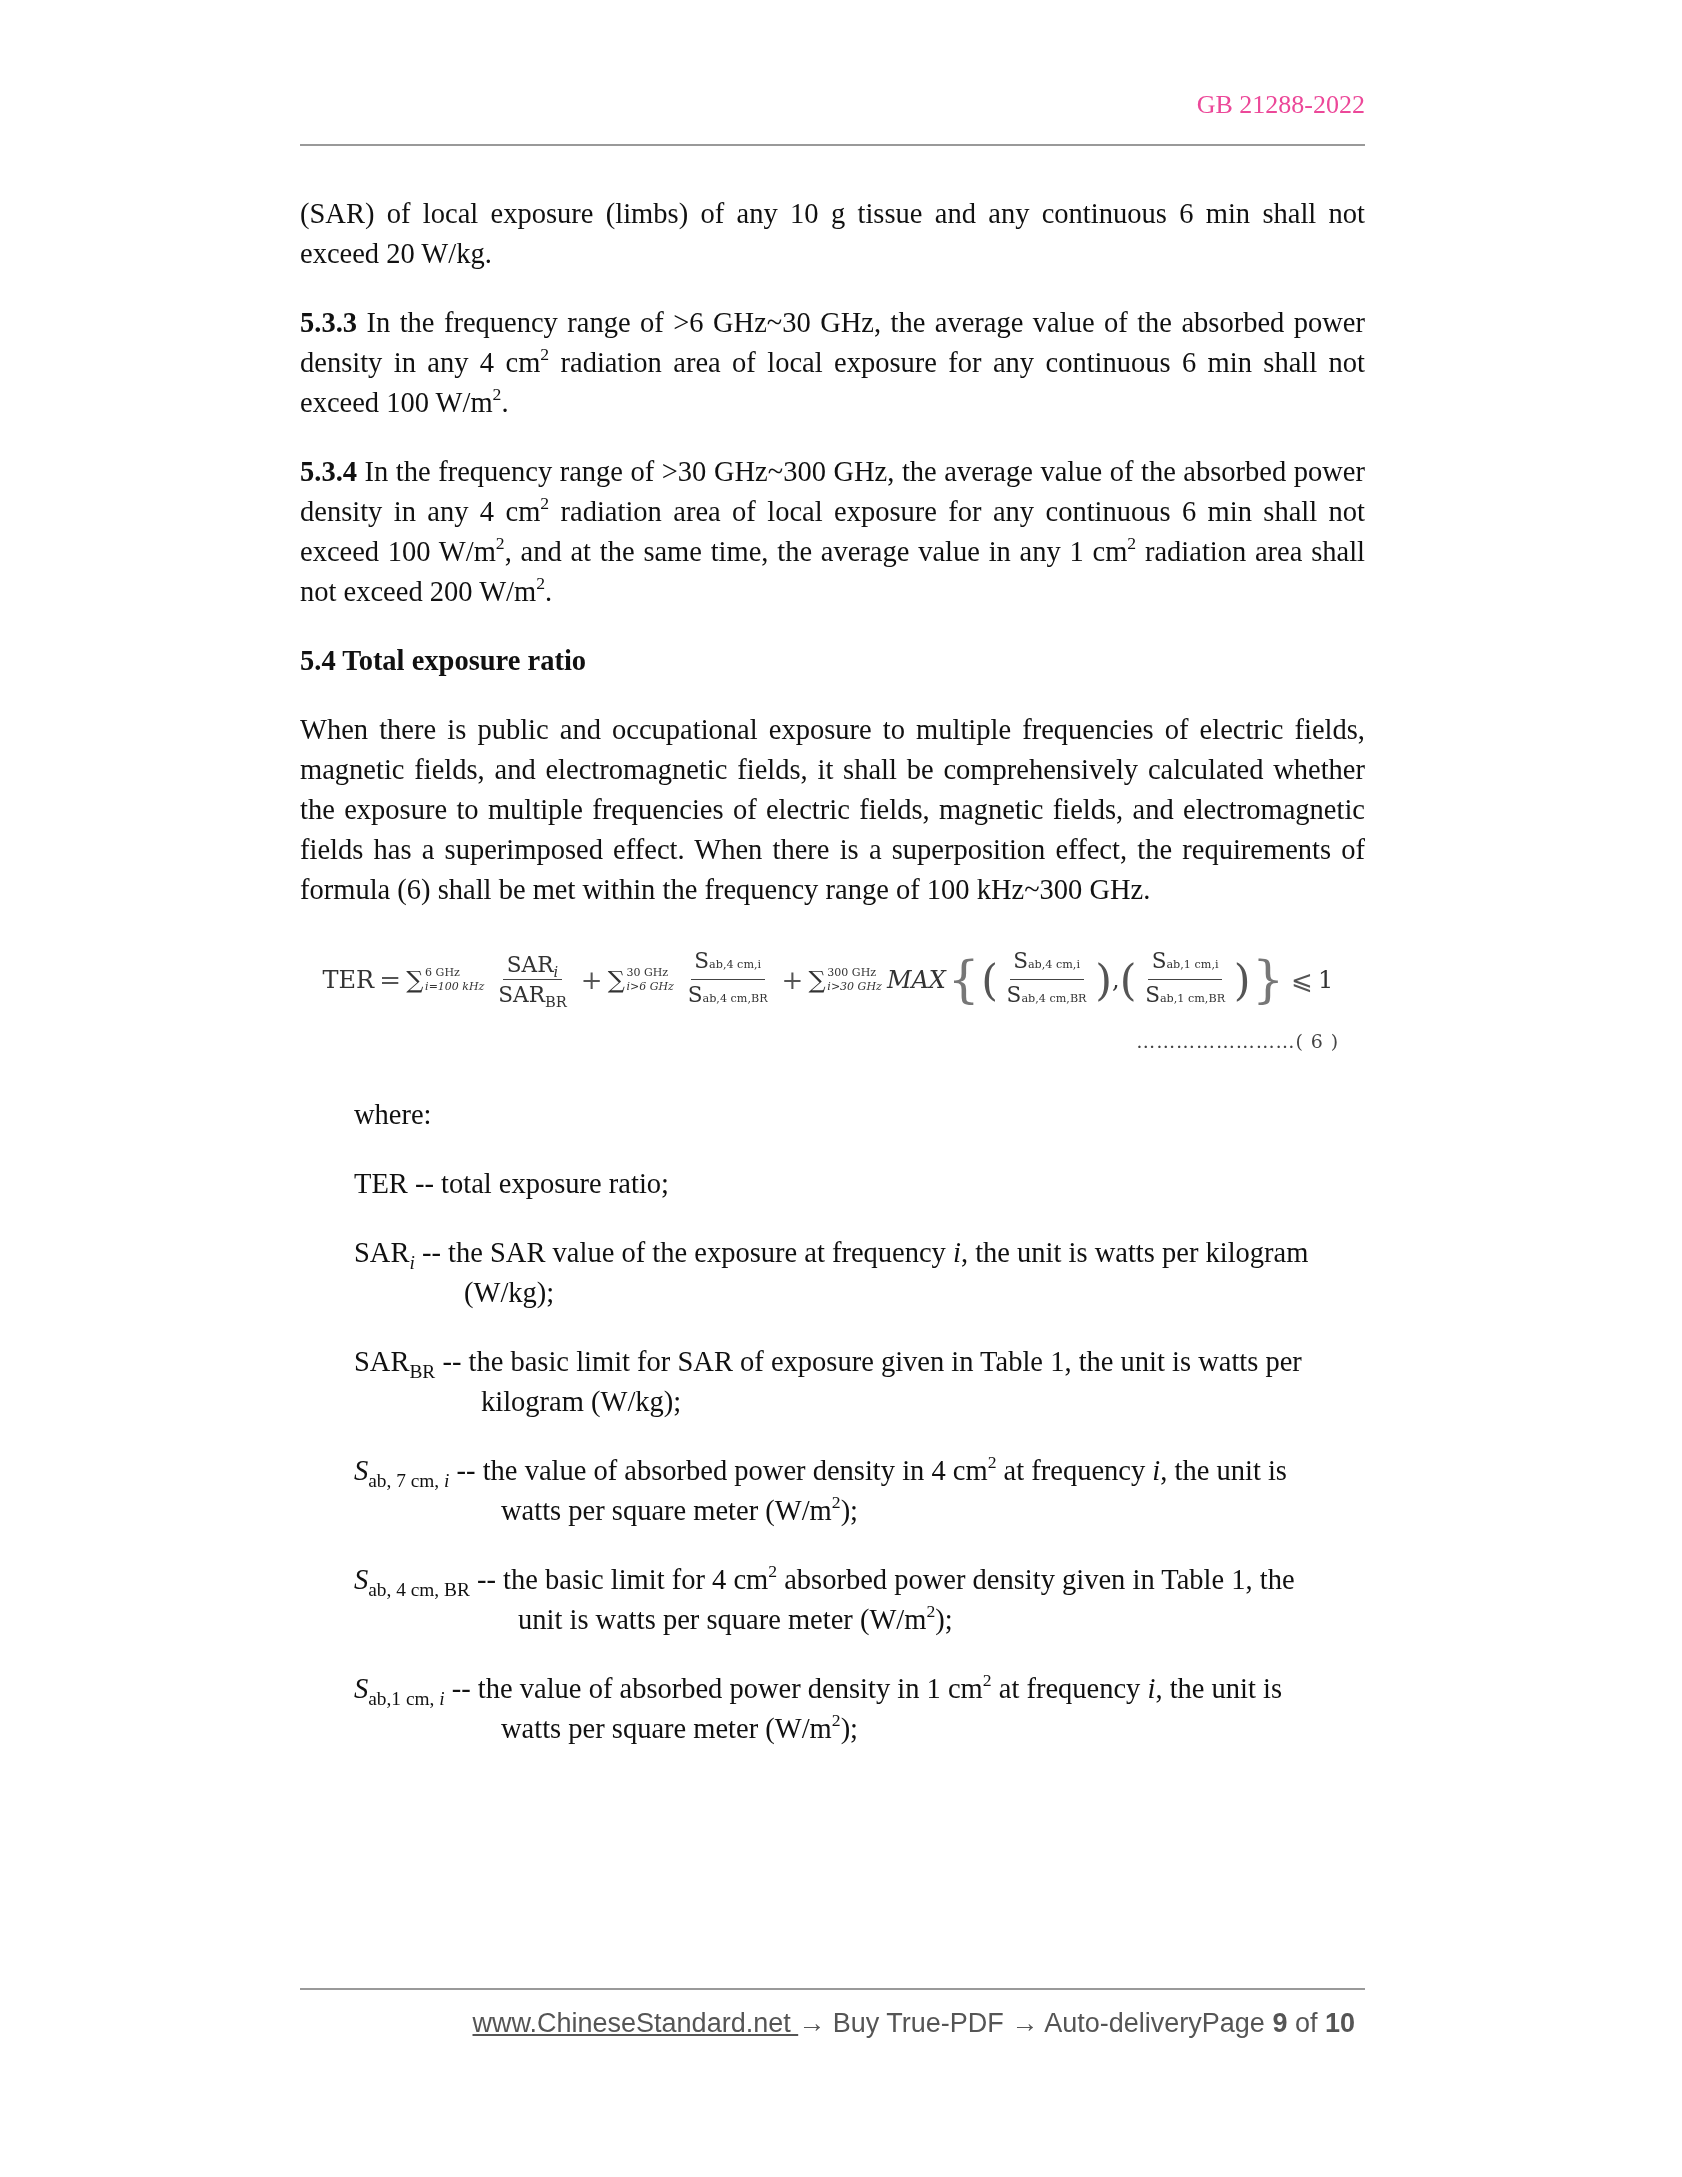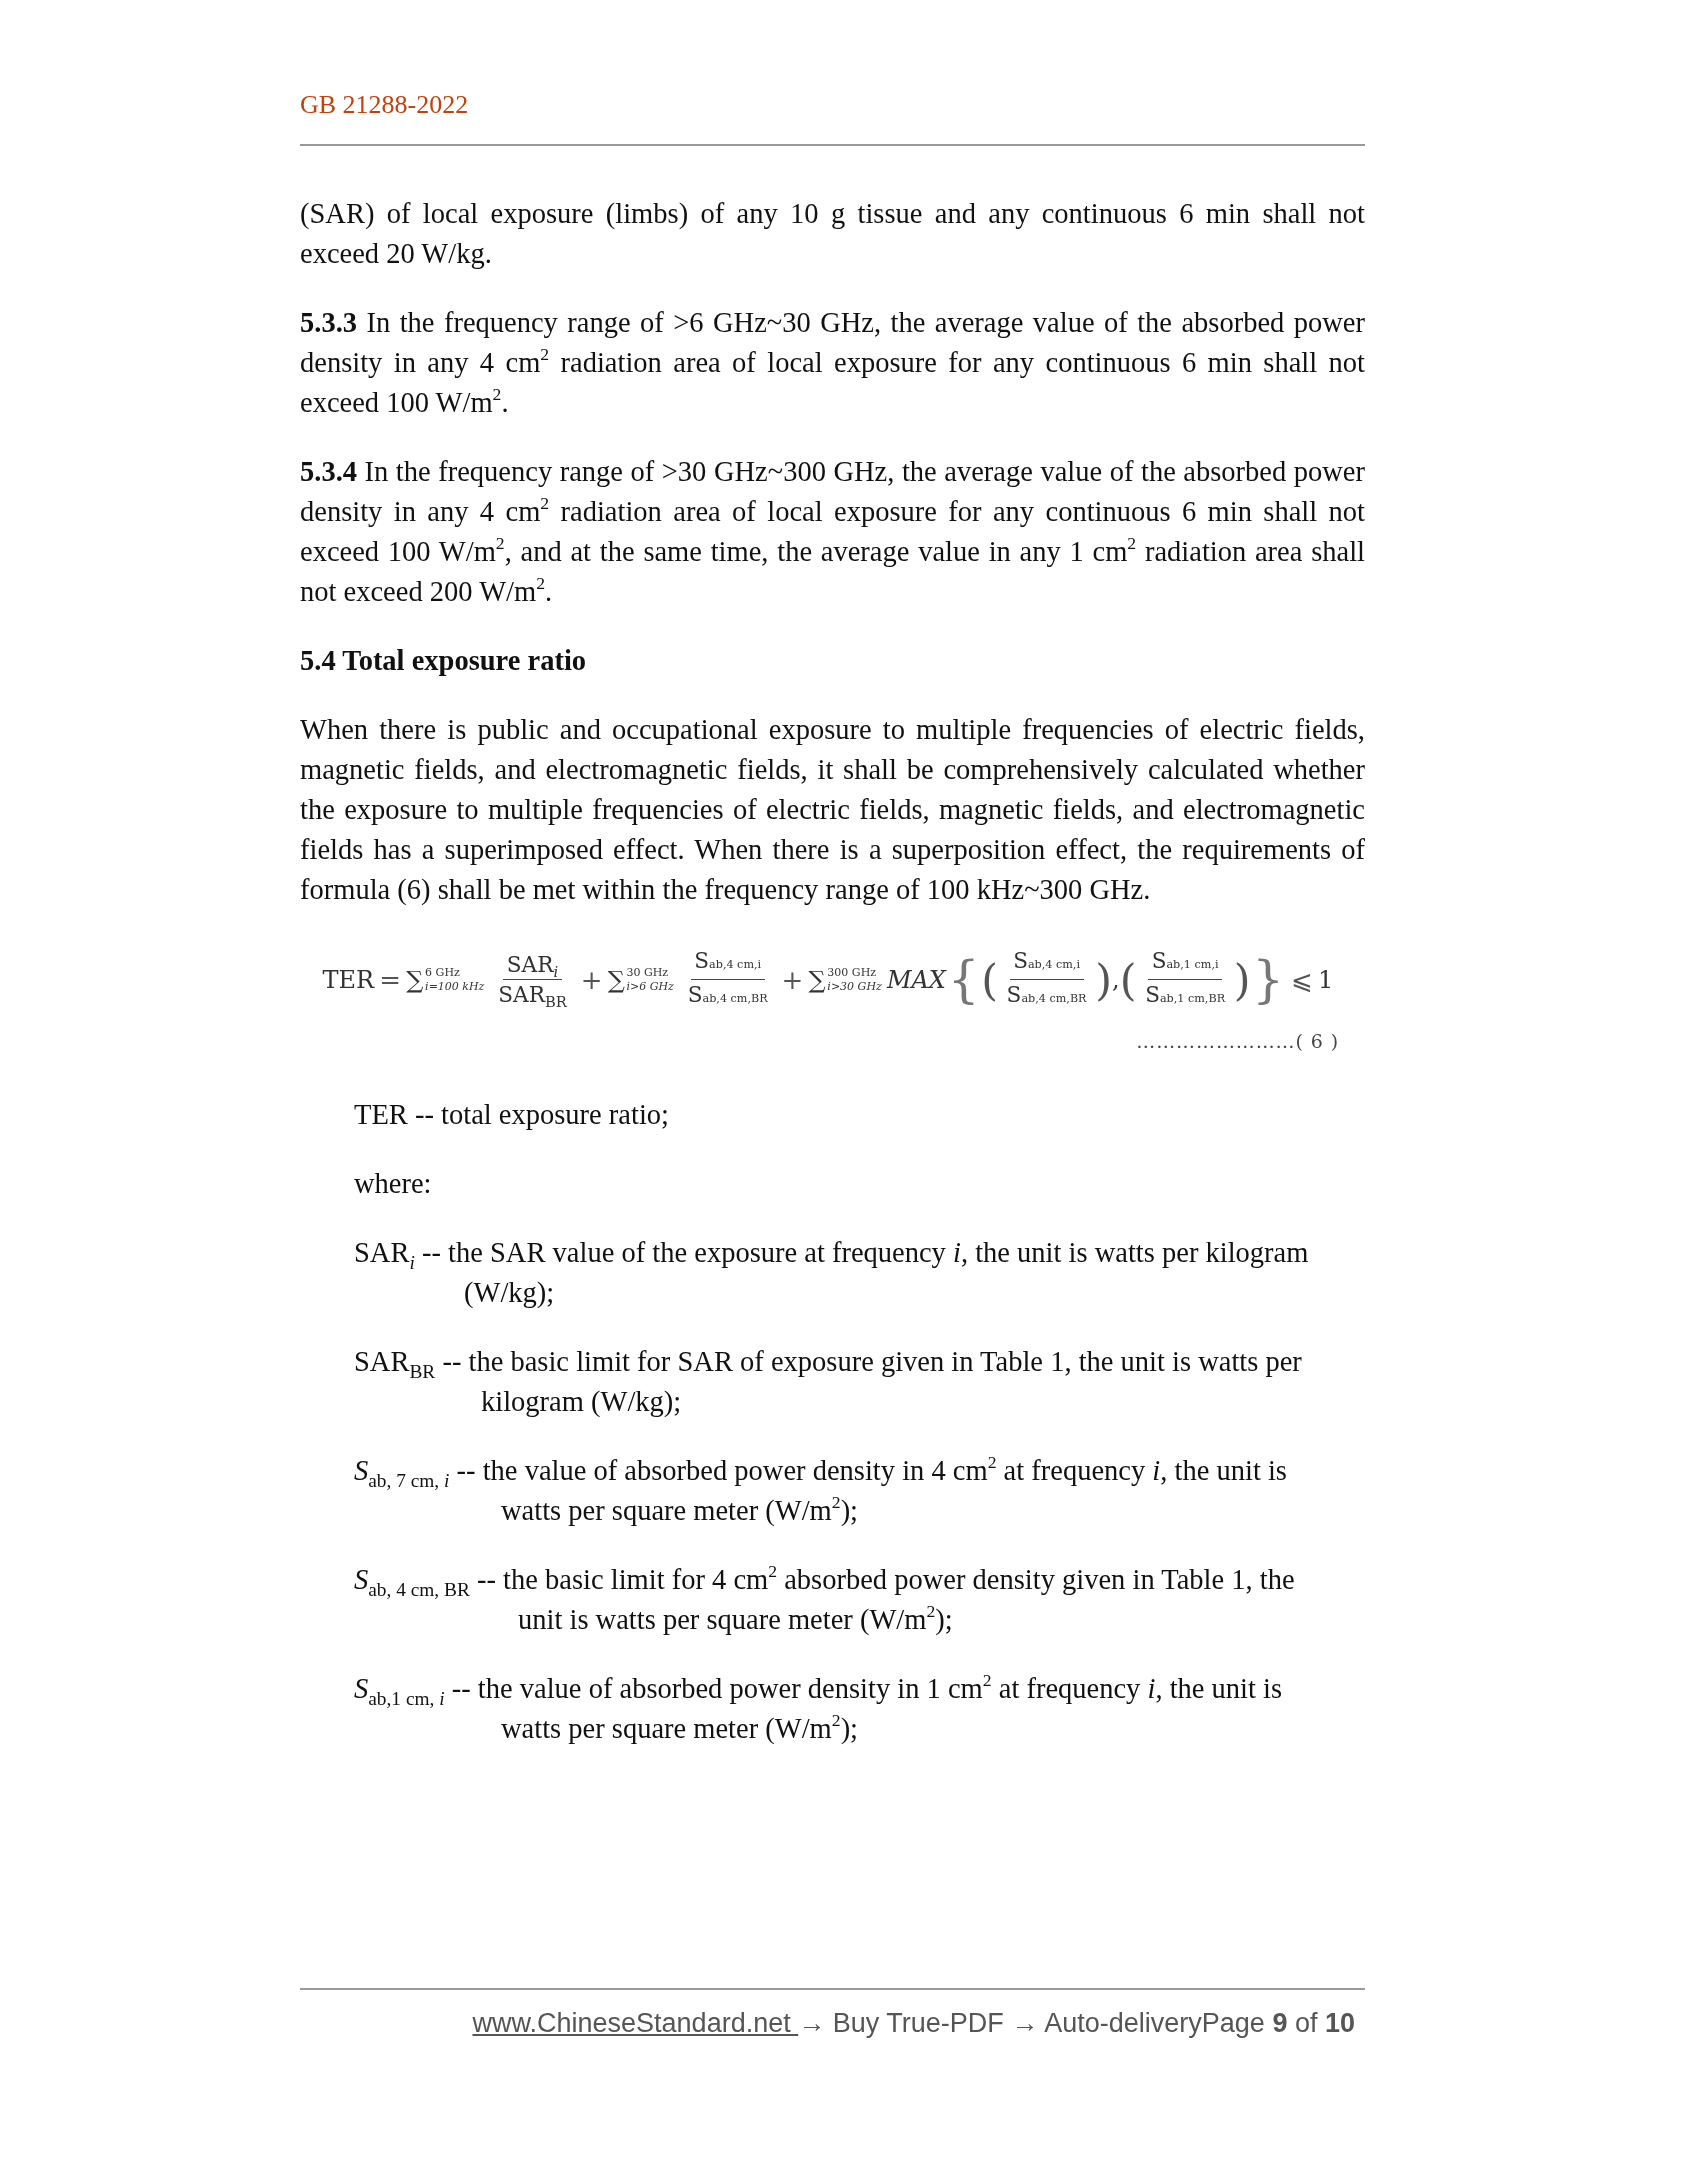--- a/index.html
+++ b/index.html
@@ -1,19 +1,19 @@
 <!DOCTYPE html>
 <html style="font-size:14px"><head>
 <meta charset="utf-8">
 <style>
   html, body { margin: 0; padding: 0; background: #ffffff; }
   body { width: 1683px; height: 2177px; position: relative; overflow: hidden;
          font-family: "Liberation Serif", "DejaVu Serif", serif; color: #111; }
-  .page-header { position: absolute; left: 300px; width: 1065px; top: 90px; text-align: left;
-                 font-size: 26px; color: #c2410c; }
+  .page-header { position: absolute; left: 300px; width: 1065px; top: 90px; text-align: right;
+                 font-size: 26px; color: #ec4899; }
   .rule { position: absolute; left: 300px; width: 1065px; height: 1.7px; background: #999; }
   .content { position: absolute; left: 300px; width: 1065px; top: 194px; font-size: 28.5px; line-height: 40px; }
   .p { margin: 0 0 29px 0; text-align: justify; text-align-last: left; }
   .bold { font-weight: bold; }
   sup { font-size: 62%; line-height: 0; position: relative; top: -1.7px; vertical-align: super; }
   sub { font-size: 68%; line-height: 0; }
   .h { margin: 0 0 29px 0; font-weight: bold; }
   .formula { position: relative; height: 130px; margin: 15.6px 0 26px 0; font-family: "DejaVu Serif", serif; color: #333; }
   .f-line { position: absolute; left: 22.5px; top: 8.6px; display: flex; align-items: center; font-size: 24px; white-space: nowrap; }
   .f-line .lim { display: inline-flex; flex-direction: column; font-size: 11px; line-height: 14px; margin: 0 5.2px 0 1.7px; justify-content: space-between; }
@@ -96,23 +96,23 @@
       </span>
       <span class="paren">)</span>
       <span class="brace">}</span>
       <span class="op">⩽</span>
       <span>1</span>
     </div>
     <div class="f-num">……………………( 6 )</div>
   </div>
 
   <div class="defs">
+    <p class="def">where:</p>
+
     <p class="def"><span>TER</span><span> -- total exposure ratio;</span></p>
-
-    <p class="def">where:</p>
 
     <p class="def"><span>SAR</span><sub class="italic">i</sub><span> -- the SAR value of the exposure at frequency </span><i>i</i><span>, the unit is watts per kilogram</span><span class="cont" style="padding-left:110px;">(W/kg);</span></p>
 
     <p class="def"><span>SAR</span><sub>BR</sub><span> -- the basic limit for SAR of exposure given in Table 1, the unit is watts per</span><span class="cont" style="padding-left:127px;">kilogram (W/kg);</span></p>
 
     <p class="def"><i>S</i><sub><span>ab, 7 cm, </span><i>i</i></sub><span> -- the value of absorbed power density in 4 cm</span><sup>2</sup><span> at frequency </span><i>i</i><span>, the unit is</span><span class="cont" style="padding-left:147px;"><span>watts per square meter (W/m</span><sup>2</sup><span>);</span></span></p>
 
     <p class="def"><i>S</i><sub>ab, 4 cm, BR</sub><span> -- the basic limit for 4 cm</span><sup>2</sup><span> absorbed power density given in Table 1, the</span><span class="cont" style="padding-left:164px;"><span>unit is watts per square meter (W/m</span><sup>2</sup><span>);</span></span></p>
 
     <p class="def"><i>S</i><sub><span>ab,1 cm, </span><i>i</i></sub><span> -- the value of absorbed power density in 1 cm</span><sup>2</sup><span> at frequency </span><i>i</i><span>, the unit is</span><span class="cont" style="padding-left:147px;"><span>watts per square meter (W/m</span><sup>2</sup><span>);</span></span></p>

